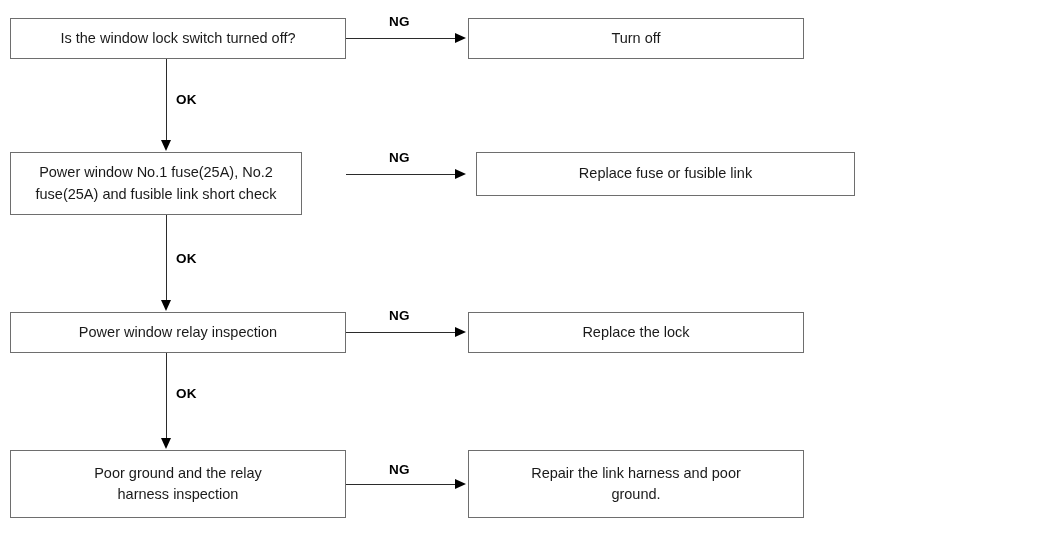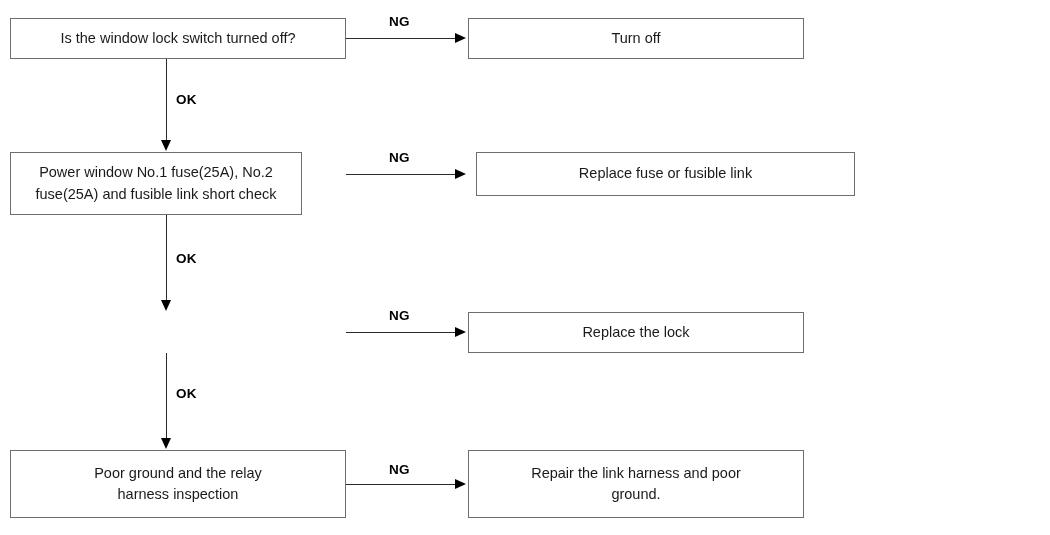--- a/index.html
+++ b/index.html
@@ -99,20 +99,23 @@
   <div class="edge-label" style="left:389px; top:150px;">NG</div>
 
   <div class="node" style="left:468px; top:152px; width:379px; height:44px;margin-left:8px;">
     <span class="node-label">Replace fuse or fusible link</span>
   </div>
 
   <div class="vline" style="left:166px; top:215px; height:86px;"></div>
   <div class="arrow-down" style="left:160.5px; top:300px;"></div>
   <div class="edge-label" style="left:176px; top:251px;">OK</div>
 
+  <div class="node" style="left:10px; top:312px; width:336px; height:41px;">
+    <span class="node-label">Power window relay inspection</span>
+  </div>
 
   <div class="hline" style="left:346px; top:332px; width:110px;"></div>
   <div class="arrow-right" style="left:455px; top:326.5px;"></div>
   <div class="edge-label" style="left:389px; top:308px;">NG</div>
 
   <div class="node" style="left:468px; top:312px; width:336px; height:41px;">
     <span class="node-label">Replace the lock</span>
   </div>
 
   <div class="vline" style="left:166px; top:353px; height:86px;"></div>

